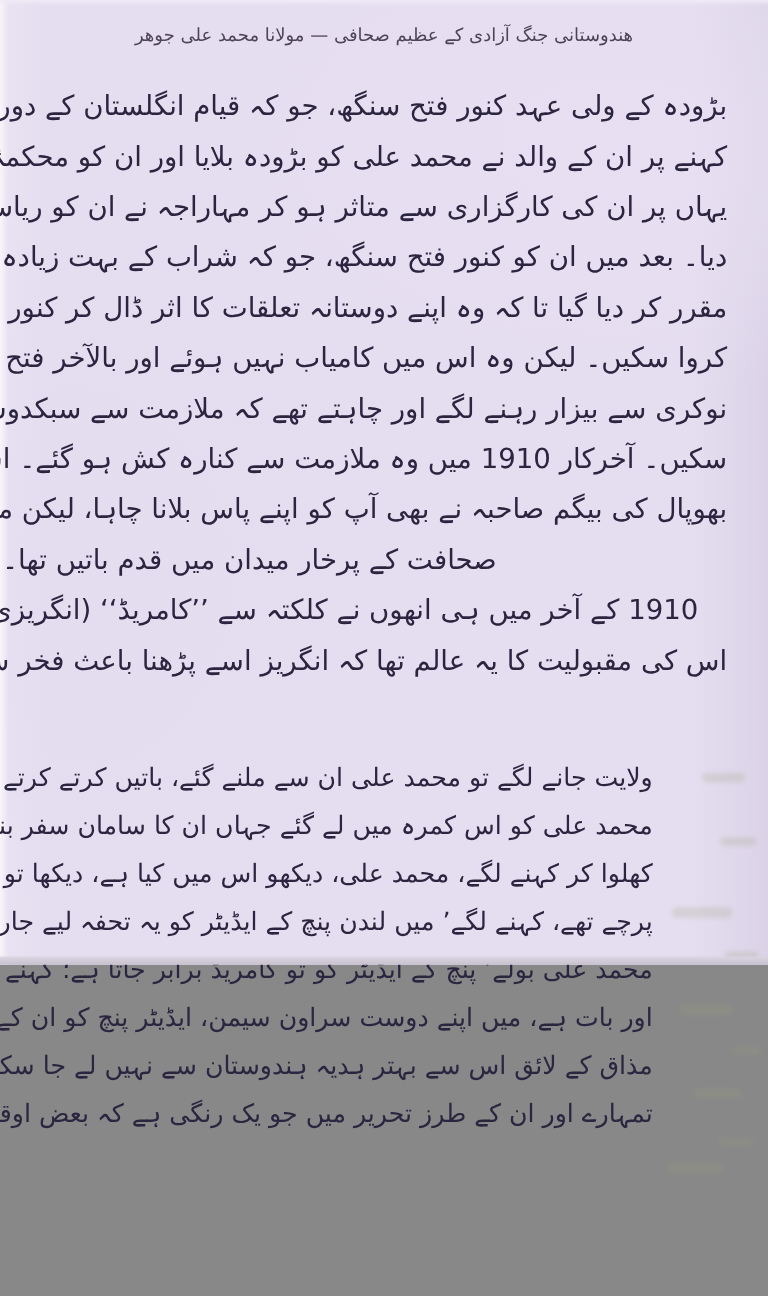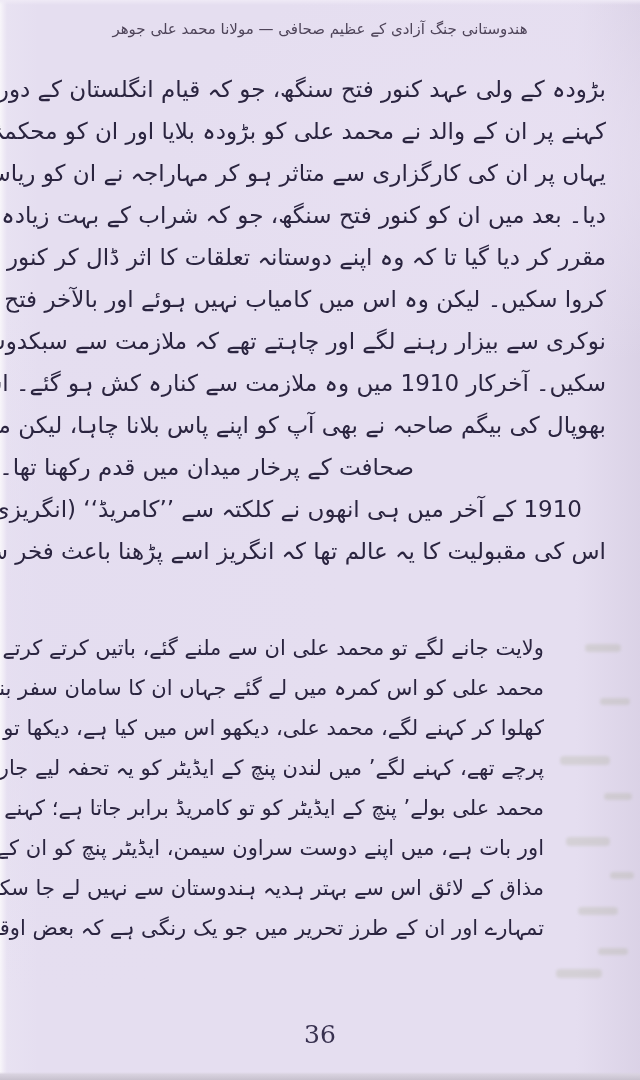--- a/index.html
+++ b/index.html
@@ -2,21 +2,21 @@
 <html lang="ur"><head>
 <meta charset="utf-8">
 <style>
   html,body{margin:0;padding:0;}
   body{
     width:640px;height:1080px;overflow:hidden;
     font-family:"DejaVu Sans",sans-serif;
     background:#888;
   }
   .page{
-    position:relative;width:640px;height:1080px;
+    position:relative;width:640px;height:804px;
     background:
       radial-gradient(ellipse 500px 300px at 80% 15%, rgba(232,224,242,.9), rgba(232,224,242,0) 70%),
       radial-gradient(ellipse 400px 500px at 10% 60%, rgba(228,221,240,.8), rgba(228,221,240,0) 70%),
       linear-gradient(to right, rgba(235,230,244,.6) 0%, rgba(235,230,244,0) 6%, rgba(222,214,235,0) 90%, rgba(214,205,226,.7) 100%),
       #e5def0;
     direction:rtl;
     color:#2b2540;
   }
   .scan-edge-left{position:absolute;left:0;top:0;width:7px;height:100%;
     background:linear-gradient(to right,#f8f6fa,#eee9f5 60%,rgba(238,233,245,0));}
@@ -76,40 +76,39 @@
   <div class="body-block p1">
     <div class="line">بڑودہ کے ولی عہد کنور فتح سنگھ، جو کہ قیام انگلستان کے دوران محمد علی کے گہرے مخلص تھے، ان کے</div>
     <div class="line">کہنے پر ان کے والد نے محمد علی کو بڑودہ بلایا اور ان کو محکمۂ افیون میں ایک اعلا منصب پر فائز کر دیا۔</div>
     <div class="line">یہاں پر ان کی کارگزاری سے متاثر ہو کر مہاراجہ نے ان کو ریاست کے ضلع نوساری کا کمشنر مقرر کر</div>
     <div class="line">دیا۔ بعد میں ان کو کنور فتح سنگھ، جو کہ شراب کے بہت زیادہ عادی ہو گئے تھے، کا پرسنل اسسٹنٹ</div>
     <div class="line">مقرر کر دیا گیا تا کہ وہ اپنے دوستانہ تعلقات کا اثر ڈال کر کنور صاحب کی اس قبیح عادت کو ترک</div>
     <div class="line">کروا سکیں۔ لیکن وہ اس میں کامیاب نہیں ہوئے اور بالآخر فتح سنگھ کی موت ہو گئی۔ اب محمد علی اپنی</div>
     <div class="line">نوکری سے بیزار رہنے لگے اور چاہتے تھے کہ ملازمت سے سبکدوش ہو جائیں تا کہ ایک اخبار نکال</div>
     <div class="line">سکیں۔ آخرکار 1910 میں وہ ملازمت سے کنارہ کش ہو گئے۔ اس درمیان سر مائیکل اوڈوائر اور</div>
     <div class="line">بھوپال کی بیگم صاحبہ نے بھی آپ کو اپنے پاس بلانا چاہا، لیکن محمد علی نے انکار کر دیا، کیوں کہ انھیں</div>
-    <div class="line line-end indent-p1last">صحافت کے پرخار میدان میں قدم رکھنا تھا۔</div>
+    <div class="line line-end indent-p1last">صحافت کے پرخار میدان میں قدم باتیں تھا۔</div>
   </div>
 
   <div class="body-block p2">
     <div class="line indent-sm">1910 کے آخر میں ہی انھوں نے کلکتہ سے ’’کامریڈ‘‘ (انگریزی اخبار) نکالنا شروع کیا۔</div>
     <div class="line">اس کی مقبولیت کا یہ عالم تھا کہ انگریز اسے پڑھنا باعث فخر سمجھتے تھے۔ میر محفوظ علی ’’کامریڈ‘‘ کا</div>
   </div>
 
   <div class="quote-block">
     <div class="qline">ولایت جانے لگے تو محمد علی ان سے ملنے گئے، باتیں کرتے کرتے وہ</div>
     <div class="qline">محمد علی کو اس کمرہ میں لے گئے جہاں ان کا سامان سفر بندھ رہا تھا۔</div>
     <div class="qline">کھلوا کر کہنے لگے، محمد علی، دیکھو اس میں کیا ہے، دیکھا تو کامریڈ کے</div>
     <div class="qline">پرچے تھے، کہنے لگے’ میں لندن پنچ کے ایڈیٹر کو یہ تحفہ لیے جار ہا ہوں‘</div>
     <div class="qline">محمد علی بولے’ پنچ کے ایڈیٹر کو تو کامریڈ برابر جاتا ہے؛ کہنے لگے، وہ</div>
     <div class="qline">اور بات ہے، میں اپنے دوست سراون سیمن، ایڈیٹر پنچ کو ان کے</div>
     <div class="qline">مذاق کے لائق اس سے بہتر ہدیہ ہندوستان سے نہیں لے جا سکتا</div>
     <div class="qline">تمہارے اور ان کے طرز تحریر میں جو یک رنگی ہے کہ بعض اوقات</div>
   </div>
 
-  <div class="page-number">36</div>
 
   <div class="bleed" style="left:585px;top:644px;width:36px;height:8px;"></div>
   <div class="bleed" style="left:600px;top:698px;width:30px;height:7px;"></div>
   <div class="bleed" style="left:560px;top:756px;width:50px;height:9px;"></div>
   <div class="bleed" style="left:604px;top:793px;width:28px;height:7px;"></div>
   <div class="bleed" style="left:566px;top:837px;width:44px;height:9px;"></div>
   <div class="bleed" style="left:610px;top:872px;width:24px;height:7px;"></div>
   <div class="bleed" style="left:578px;top:907px;width:40px;height:8px;"></div>
   <div class="bleed" style="left:598px;top:948px;width:30px;height:7px;"></div>
   <div class="bleed" style="left:556px;top:969px;width:46px;height:9px;"></div>

